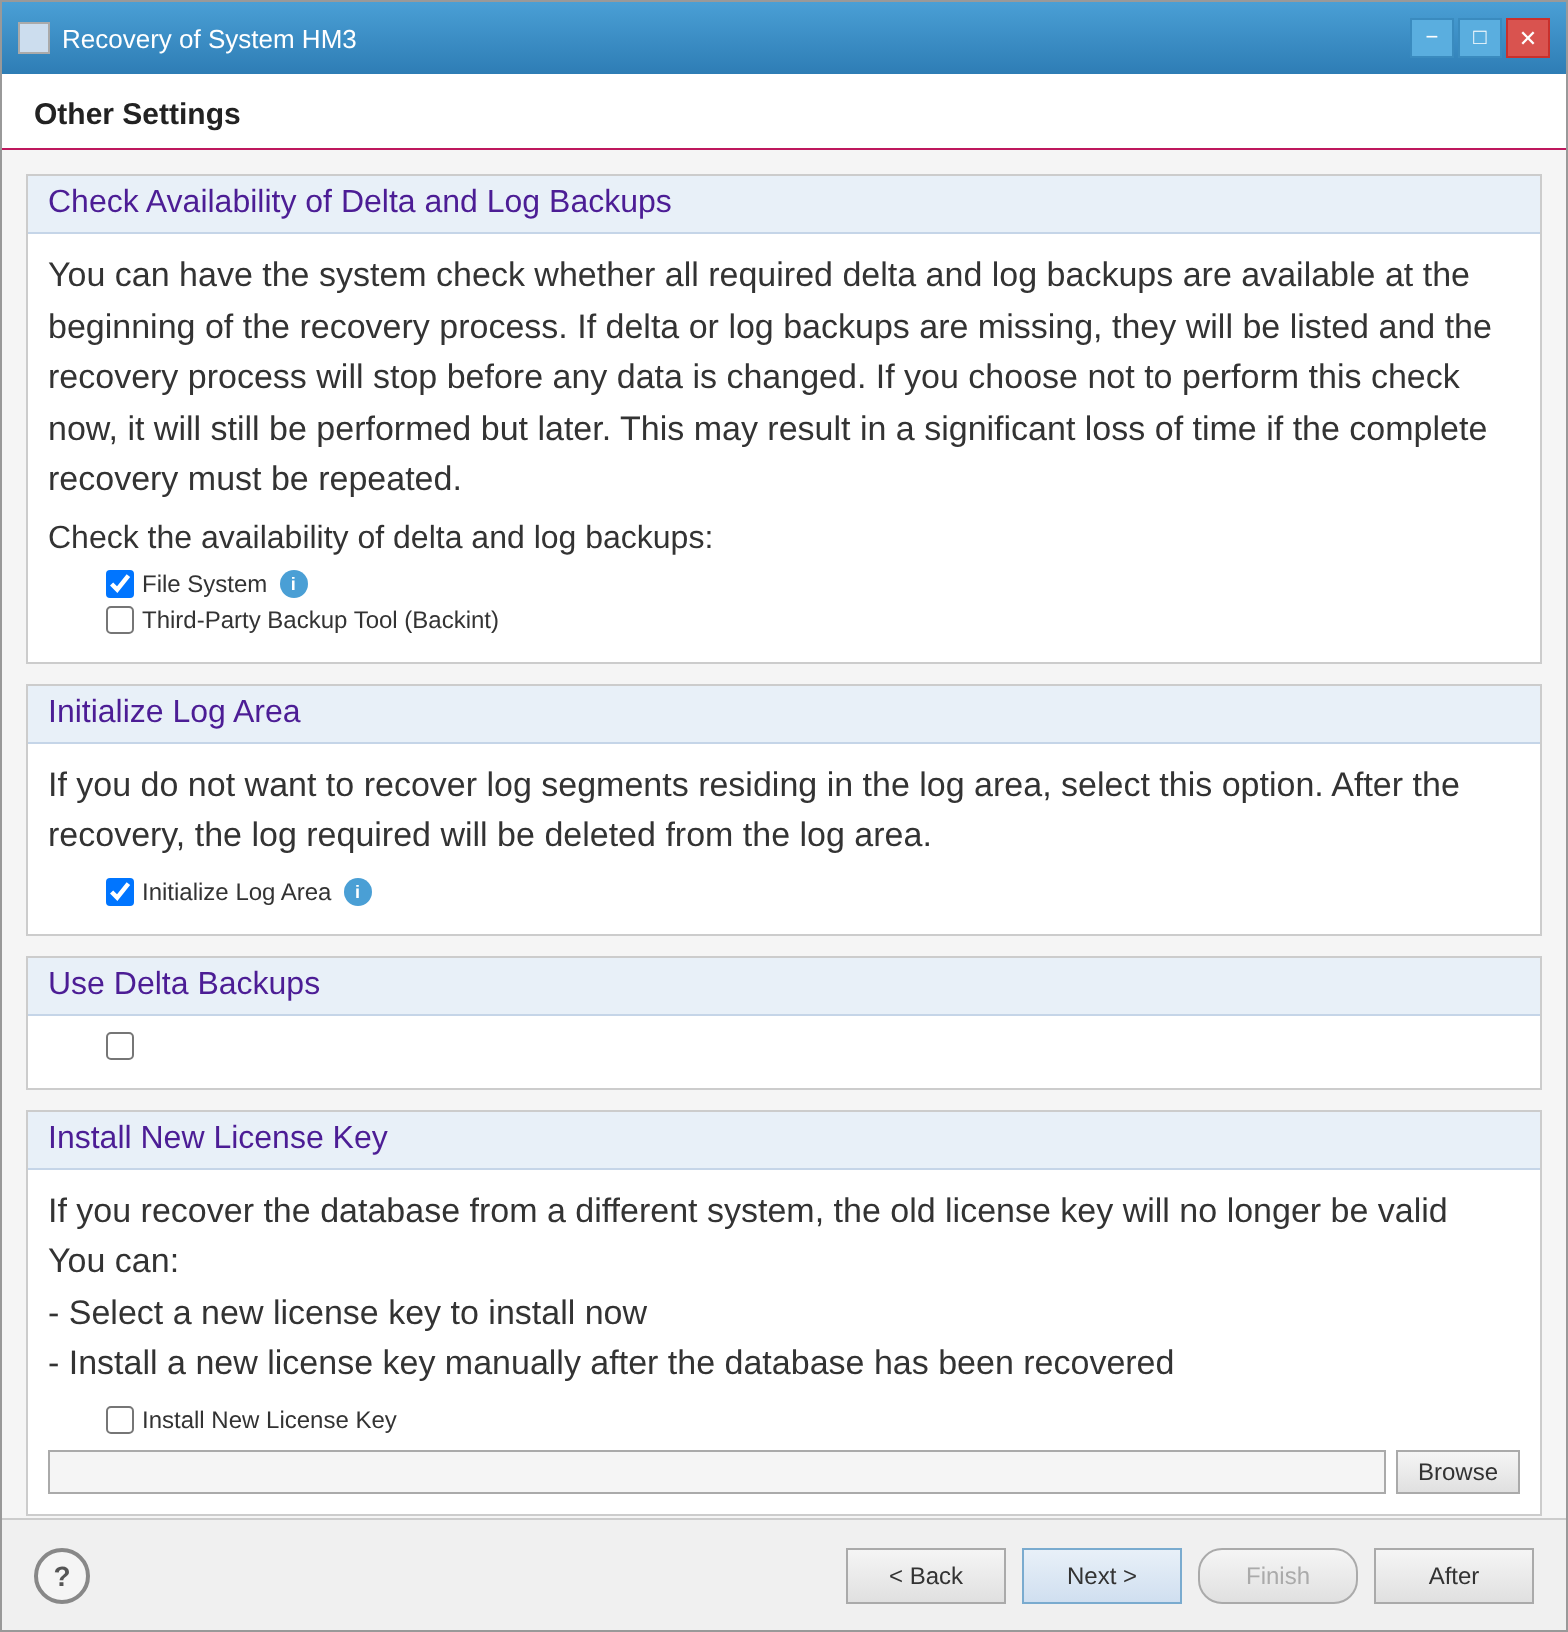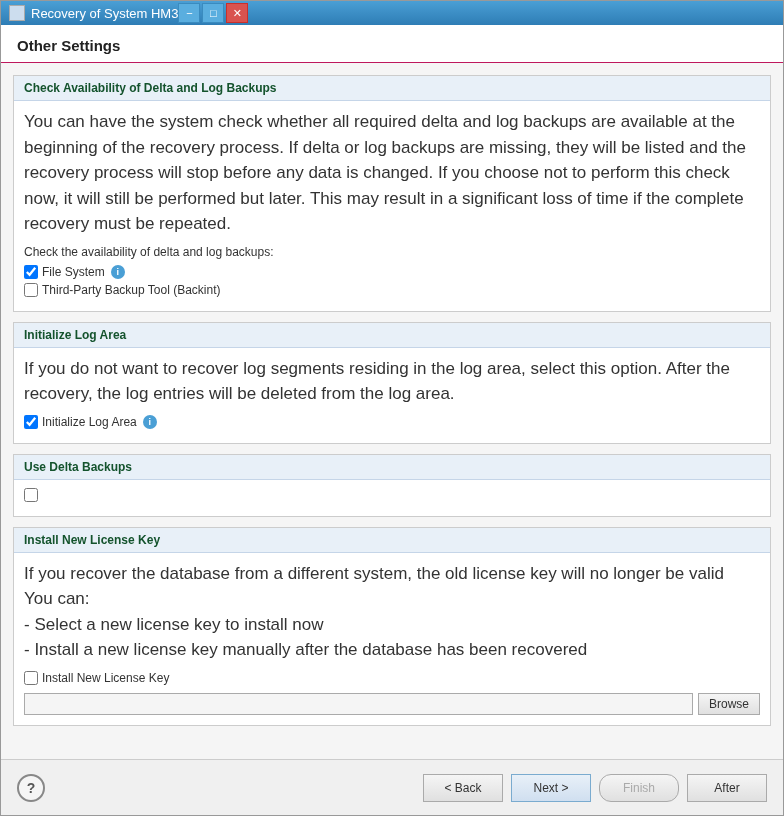--- a/index.html
+++ b/index.html
@@ -24,21 +24,22 @@
       flex-direction: column;
       box-shadow: 2px 2px 8px rgba(0,0,0,0.3);
     }
 
     .title-bar {
       background: linear-gradient(to bottom, #4a9fd5, #2e7db5);
       color: white;
       padding: 6px 8px;
       display: flex;
       align-items: center;
-      height: 24px;
+      justify-content: space-between;
+      height: 36px;
       flex-shrink: 0;
     }
 
     .title-bar-left {
       display: flex;
       align-items: center;
       gap: 6px;
     }
 
     .title-icon {
@@ -119,44 +120,45 @@
       background: white;
       border: 1px solid #ccc;
       margin-bottom: 10px;
       margin-right: 12px;
     }
 
     .section-header {
       background: #e8f0f8;
       border-bottom: 1px solid #c5d5e8;
       padding: 5px 10px;
-      font-size: 12px;
-      font-weight: 700;
-      color: #14532d;
+      font-size: 16px;
+      font-weight: 400;
+      color: #4c1d95;
     }
 
     .section-body {
       padding: 8px 10px 10px 10px;
     }
 
     .section-description {
       font-size: 17px;
       color: #333;
       line-height: 1.5;
       margin-bottom: 8px;
     }
 
     .check-label-row {
       display: flex;
       margin-bottom: 4px;
       gap: 4px;
+      margin-left: 29px;
     }
 
     .section-sub-label {
-      font-size: 12px;
+      font-size: 16px;
       color: #333;
       margin-bottom: 6px;
       margin-top: 4px;
     }
 
     .info-icon {
       display: inline-block;
       width: 14px;
       height: 14px;
       background: #4a9fd5;
@@ -311,21 +313,21 @@
           <div class="check-label-row">
             <input type="checkbox" class="checkbox-input" id="cb-thirdparty" style="">
             <label class="checkbox-label" for="cb-thirdparty">Third-Party Backup Tool (Backint)</label>
           </div>
         </div>
       </div>
 
       <div class="section">
         <div class="section-header">Initialize Log Area</div>
         <div class="section-body">
-          <p class="section-description">If you do not want to recover log segments residing in the log area, select this option. After the recovery, the log entries will be deleted from the log area.</p>
+          <p class="section-description">If you do not want to recover log segments residing in the log area, select this option. After the recovery, the log required will be deleted from the log area.</p>
           <div class="check-label-row">
             <input type="checkbox" class="checkbox-input" id="cb-initlog" checked="" style="">
             <label class="checkbox-label" for="cb-initlog">Initialize Log Area</label>
             <span class="info-icon">i</span>
           </div>
         </div>
       </div>
 
       <div class="section">
         <div class="section-header">Use Delta Backups</div>

